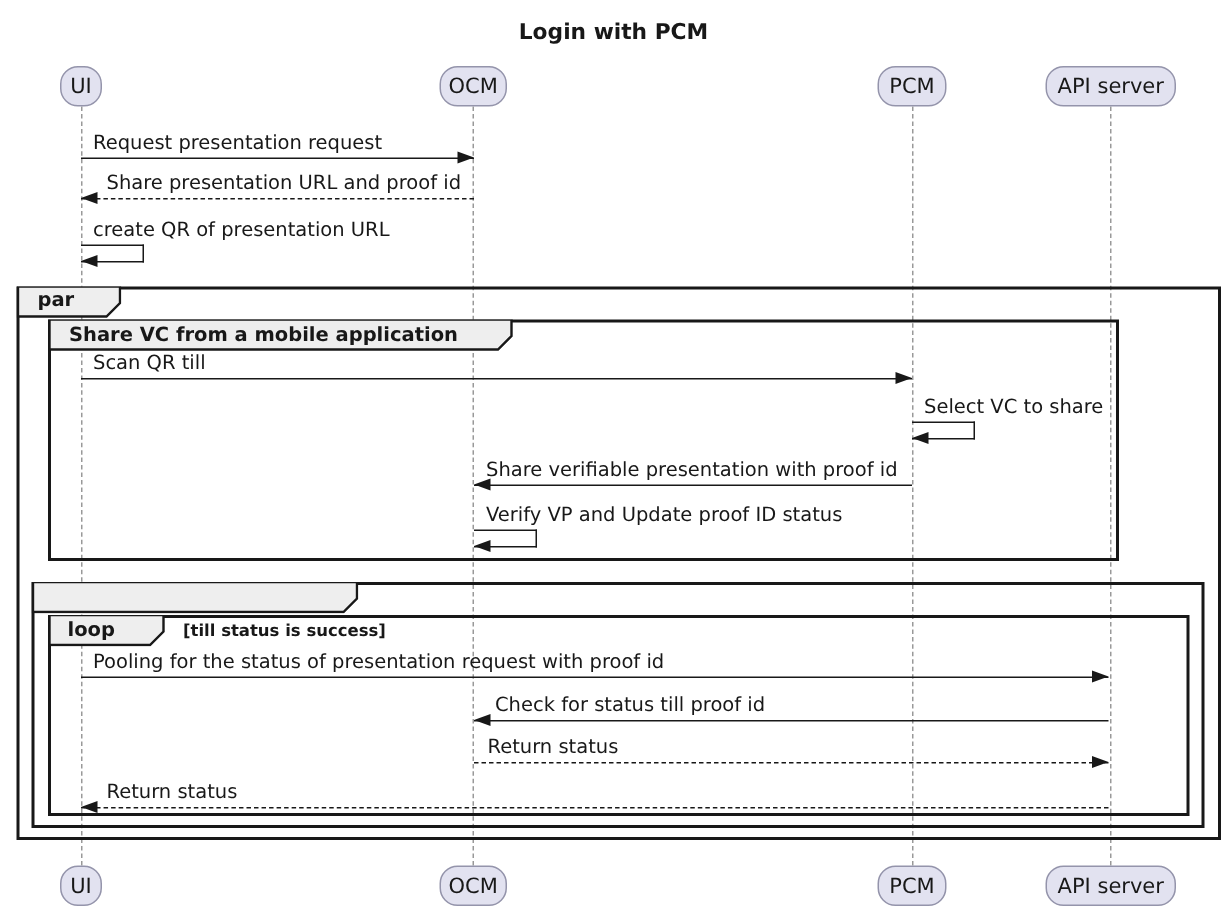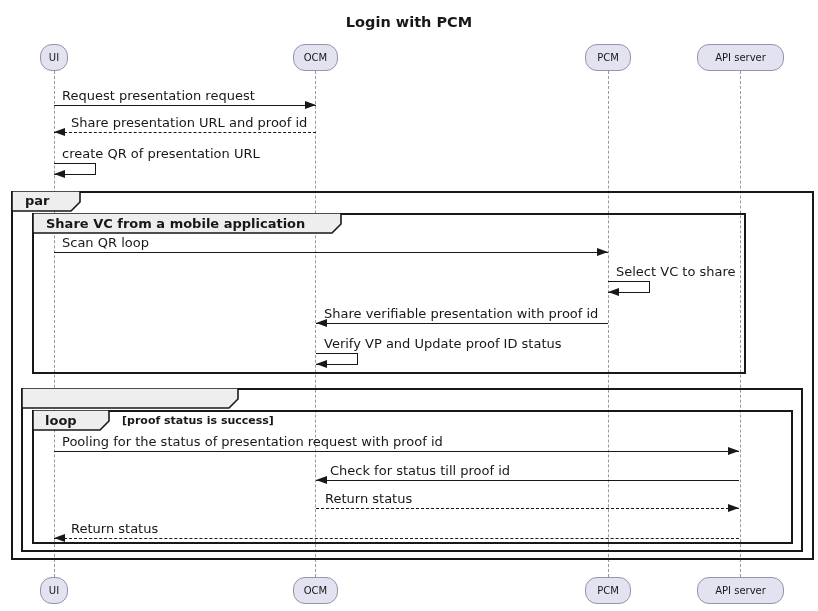--- a/index.html
+++ b/index.html
@@ -16,21 +16,21 @@
   .lifeline {
     position:absolute; top:71px; height:506px; width:0;
     border-left:1px dashed var(--lifeline, #999999);
   }
   .pbox {
     position:absolute; height:27px; box-sizing:border-box;
     background:var(--participant-fill, #E2E2F0);
     border:1px solid var(--participant-border, #9494ab);
     border-radius:12px;
     display:flex; align-items:center; justify-content:center;
-    font-size:10px; white-space:nowrap;text-align:right;
+    font-size:14px; white-space:nowrap;text-align:right;
   }
   .frame {
     position:absolute; box-sizing:border-box;
     border:2px solid var(--frame-border, #181818);
   }
   .pent { position:absolute; display:block; }
   .pent path {
     fill:var(--label-fill, #EEEEEE);
     stroke:var(--frame-border, #181818);
     stroke-width:1.6;
@@ -89,35 +89,35 @@
   <div class="frame" style="left:21px;top:388px;width:782px;height:164px"></div>
   <svg class="pent" style="left:21px;top:388px" width="218" height="21" viewBox="0 0 218 21">
       <path d="M1,0 L217,0 L217,11 L208,20 L1,20 Z"></path>
     </svg>
 
   <div class="frame" style="left:32px;top:410px;width:761px;height:134px"></div>
   <svg class="pent" style="left:32px;top:410px" width="78" height="21" viewBox="0 0 78 21">
       <path d="M1,0 L77,0 L77,11 L68,20 L1,20 Z"></path>
     </svg>
   <div class="pent-label" style="left:45px;top:413px">loop</div>
-  <div class="cond-label" style="left:122px;top:414px">[proof status is success]</div>
+  <div class="cond-label" style="left:122px;top:414px">[till status is success]</div>
 
   <div class="msg-label" style="left:62px;top:88px">Request presentation request</div>
   <div class="msg-line" style="left:54px;top:105px;width:261.5px"></div>
   <div class="arr right" style="left:304.5px;top:101px"></div>
 
   <div class="msg-label" style="left:71px;top:115px">Share presentation URL and proof id</div>
   <div class="msg-line dashed" style="left:54px;top:132px;width:261.5px"></div>
   <div class="arr left" style="left:54px;top:128px"></div>
 
   <div class="msg-label" style="left:62px;top:146px">create QR of presentation URL</div>
   <div class="self-loop" style="left:54px;top:163px"></div>
   <div class="arr left" style="left:54px;top:170px"></div>
 
-  <div class="msg-label" style="left:62px;top:235px">Scan QR loop</div>
+  <div class="msg-label" style="left:62px;top:235px">Scan QR till</div>
   <div class="msg-line" style="left:54px;top:252px;width:553.5px"></div>
   <div class="arr right" style="left:596.5px;top:248px"></div>
 
   <div class="msg-label" style="left:616px;top:264px">Select VC to share</div>
   <div class="self-loop" style="left:608px;top:281px"></div>
   <div class="arr left" style="left:608px;top:288px"></div>
 
   <div class="msg-label" style="left:324px;top:306px">Share verifiable presentation with proof id</div>
   <div class="msg-line" style="left:315.5px;top:323px;width:292.5px"></div>
   <div class="arr left" style="left:315.5px;top:319px"></div>

